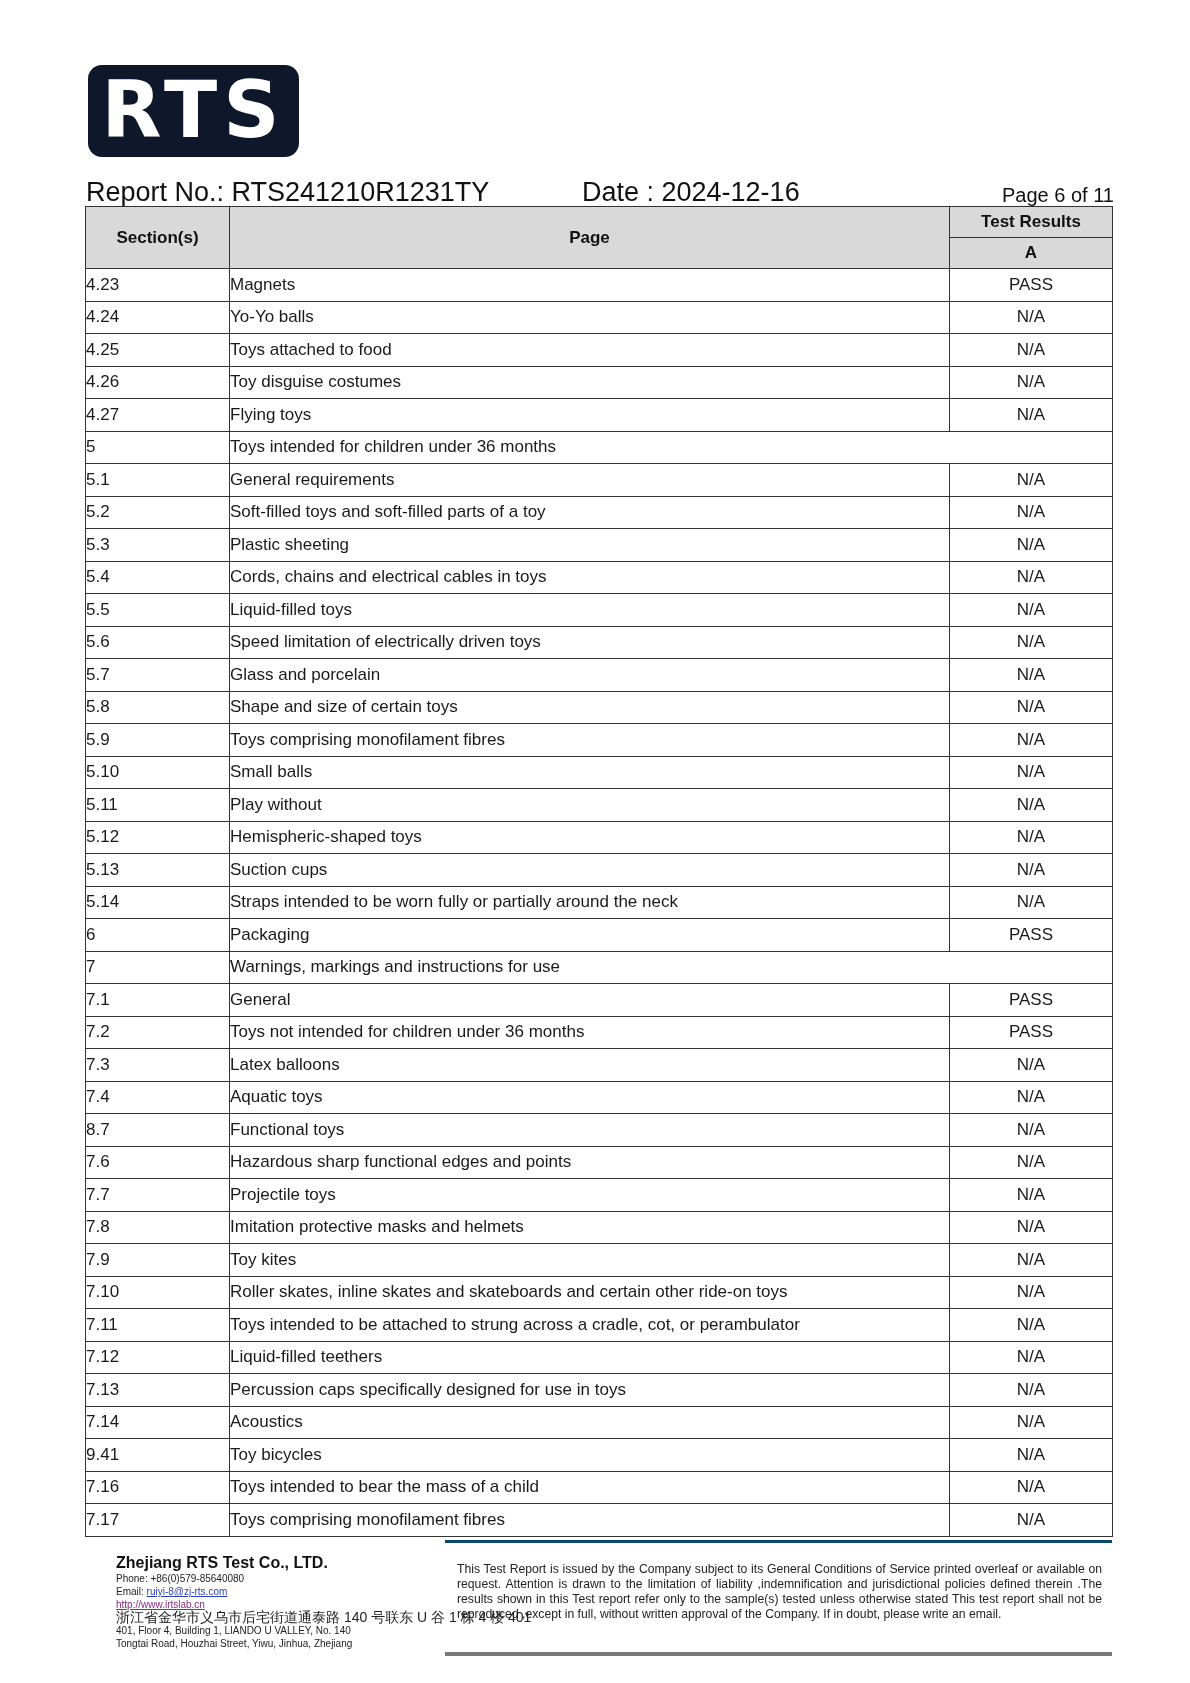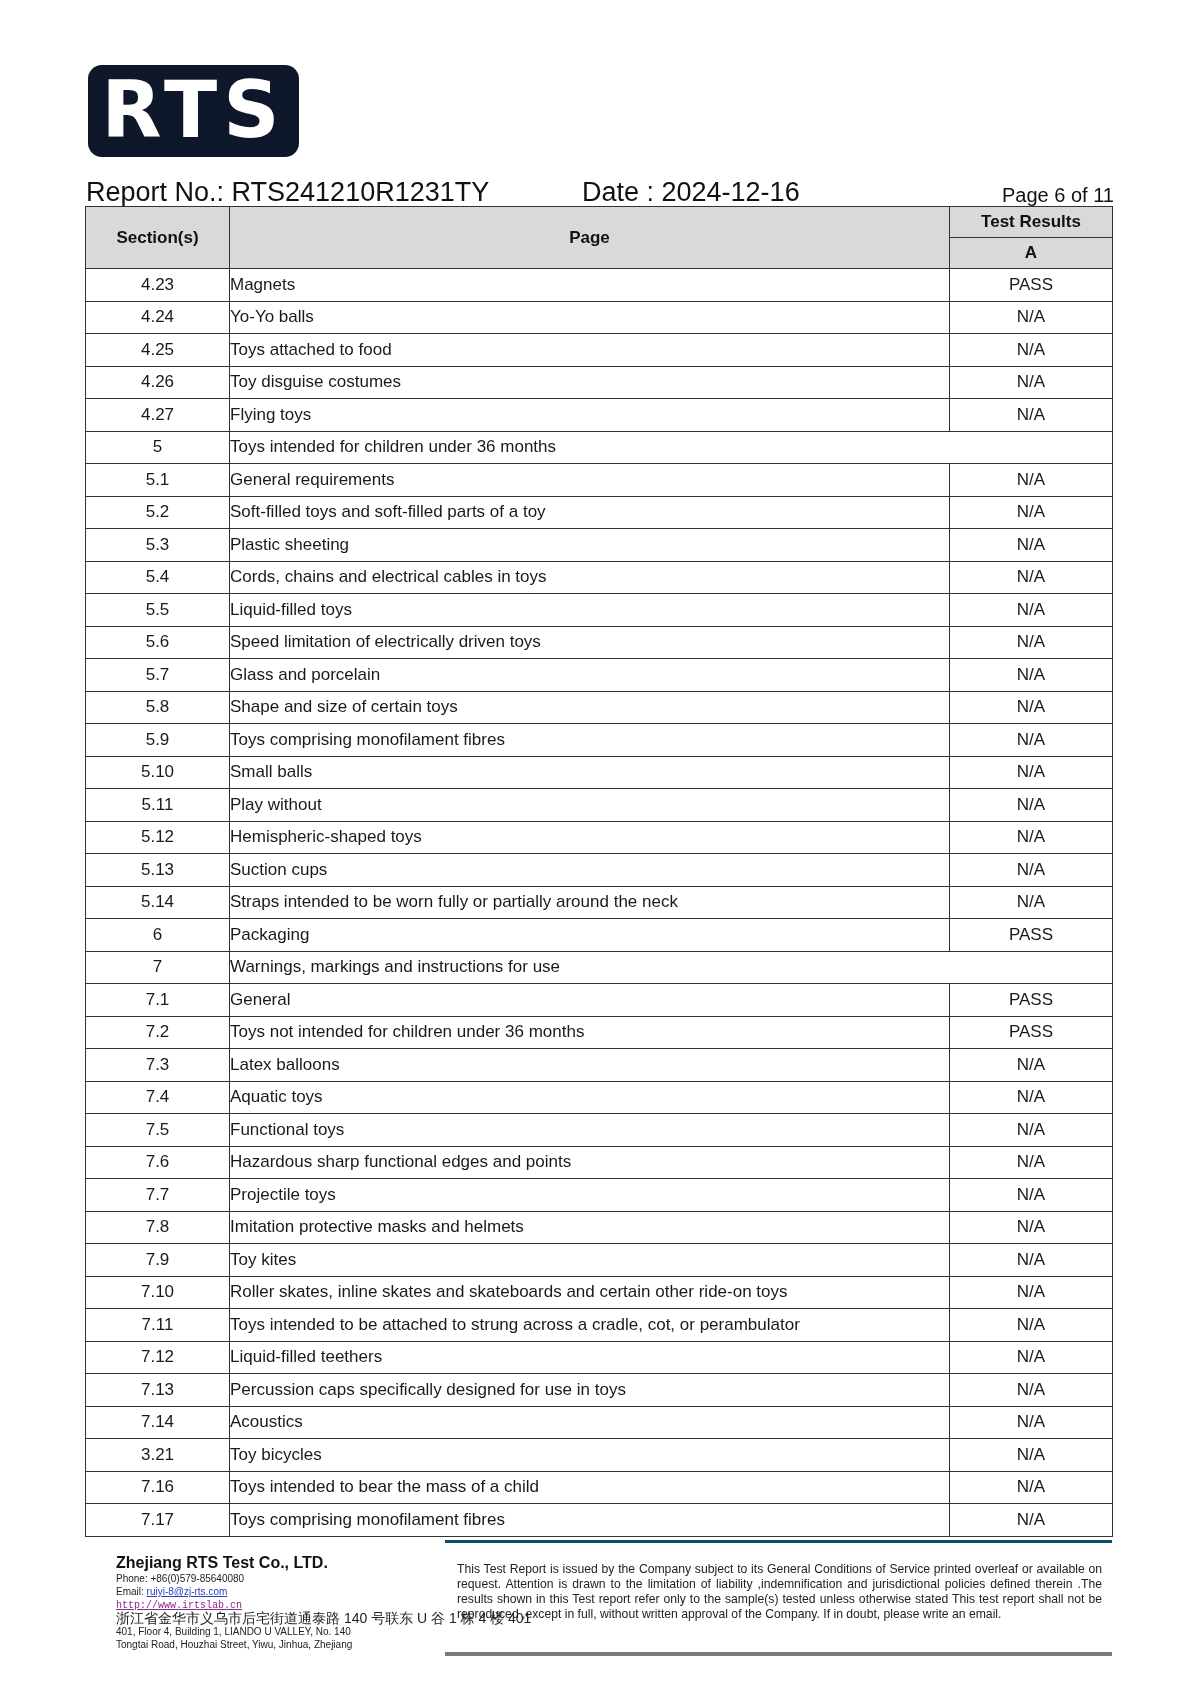--- a/index.html
+++ b/index.html
@@ -13,29 +13,29 @@
   .hdr.report { left: 86px; }
   .hdr.date { left: 582px; }
   .hdr.page { left: 970px; font-size: 20px; top: 181px; margin-left: 32px; }
   table.results { position: absolute; left: 85px; top: 206px; width: 1027px; border-collapse: collapse;
                   table-layout: fixed; }
   table.results td, table.results th { border: 1.5px solid #333; font-size: 17px; height: 31.5px; padding: 0;
                   vertical-align: middle; line-height: 20px; }
   table.results th { background: #d9d9d9; font-weight: bold; font-size: 17px; color: #111; }
   th.sec-h { height: 61px; }
   th.res-h { line-height: 32px; }
-  td.sec { text-align: center; }
+  td.sec { text-align: left; }
   td.test { text-align: left; padding-left: 10px; }
   td.res { text-align: center; }
   col.c1 { width: 144px; } col.c2 { width: 720px; } col.c3 { width: 163px; }
   .footer-left { position: absolute; left: 96px; top: 1554px; font-size: 10px; line-height: 13px; color: #222; margin-left: 20px; }
   .company { font-weight: bold; font-size: 16px; line-height: 18px; color: #111; }
   .link { text-decoration: underline; }
   .email-link { color: #2b3fbf; }
-  .web-link { color: #8a2a8a; font-family: Liberation Mono, monospace; }
+  .web-link { color: #8a2a8a; }
   .footer-right { position: absolute; left: 445px; top: 1540px; width: 667px; height: 116px;
                   border-top: 3px solid #0c4a6e; border-bottom: 4px solid #7a7a7a; box-sizing: border-box; }
   .disclaimer { position: absolute; left: 12px; top: 19px; right: 10px; font-size: 12.2px; line-height: 15px;
                 text-align: justify; color: #222; }
 </style>
 </head>
 <body>
 
 <div class="logo">
   <span class="logo-text">RTS</span>
@@ -184,21 +184,21 @@
         <td class="sec">7.3</td>
         <td class="test">Latex balloons</td>
         <td class="res">N/A</td>
       </tr>
       <tr>
         <td class="sec">7.4</td>
         <td class="test">Aquatic toys</td>
         <td class="res">N/A</td>
       </tr>
       <tr>
-        <td class="sec">7.5</td>
+        <td class="sec">8.7</td>
         <td class="test">Functional toys</td>
         <td class="res">N/A</td>
       </tr>
       <tr>
         <td class="sec">7.6</td>
         <td class="test">Hazardous sharp functional edges and points</td>
         <td class="res">N/A</td>
       </tr>
       <tr>
         <td class="sec">7.7</td>
@@ -234,21 +234,21 @@
         <td class="sec">7.13</td>
         <td class="test">Percussion caps specifically designed for use in toys</td>
         <td class="res">N/A</td>
       </tr>
       <tr>
         <td class="sec">7.14</td>
         <td class="test">Acoustics</td>
         <td class="res">N/A</td>
       </tr>
       <tr>
-        <td class="sec">3.21</td>
+        <td class="sec">9.41</td>
         <td class="test">Toy bicycles</td>
         <td class="res">N/A</td>
       </tr>
       <tr>
         <td class="sec">7.16</td>
         <td class="test">Toys intended to bear the mass of a child</td>
         <td class="res">N/A</td>
       </tr>
       <tr>
         <td class="sec">7.17</td>

